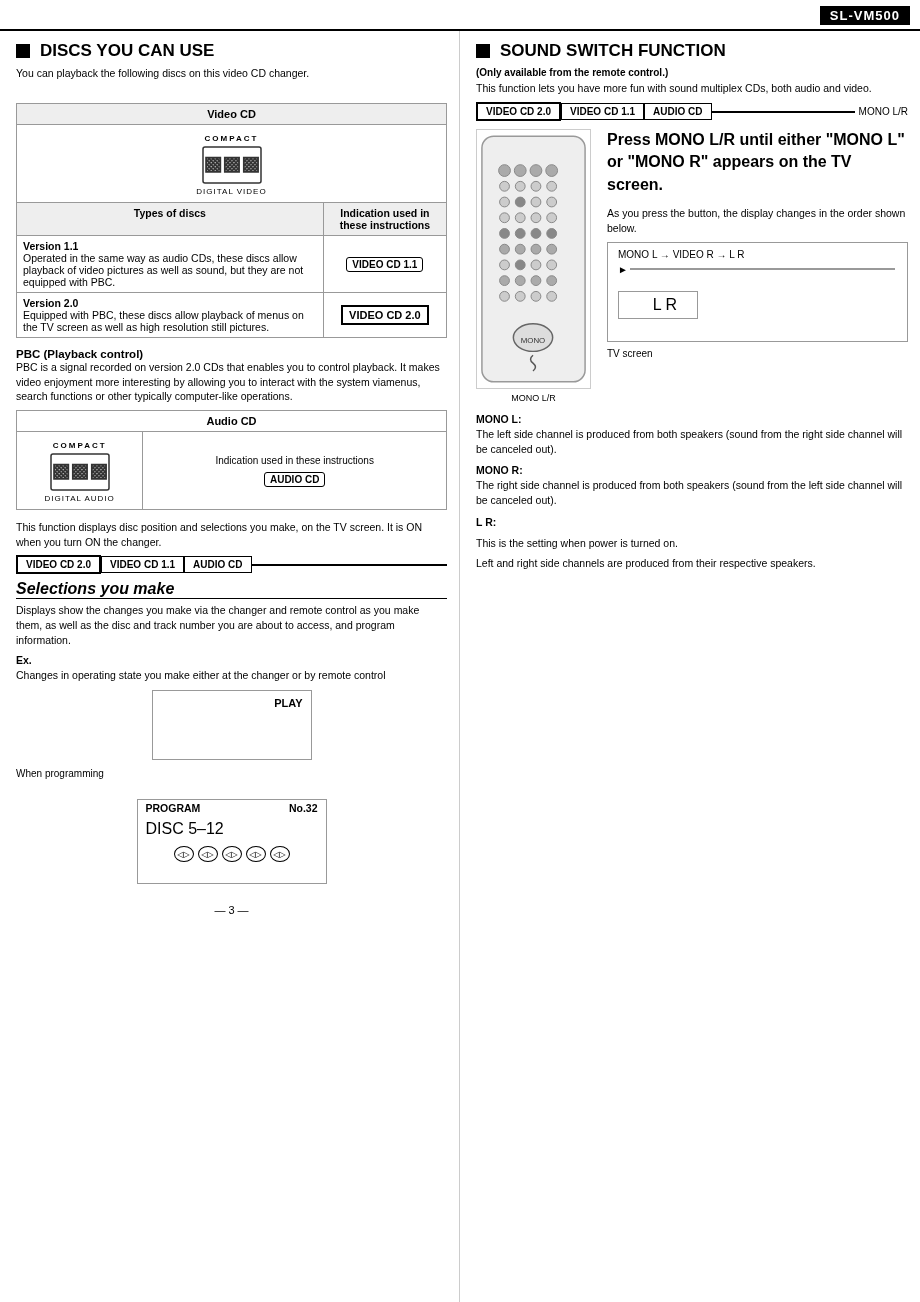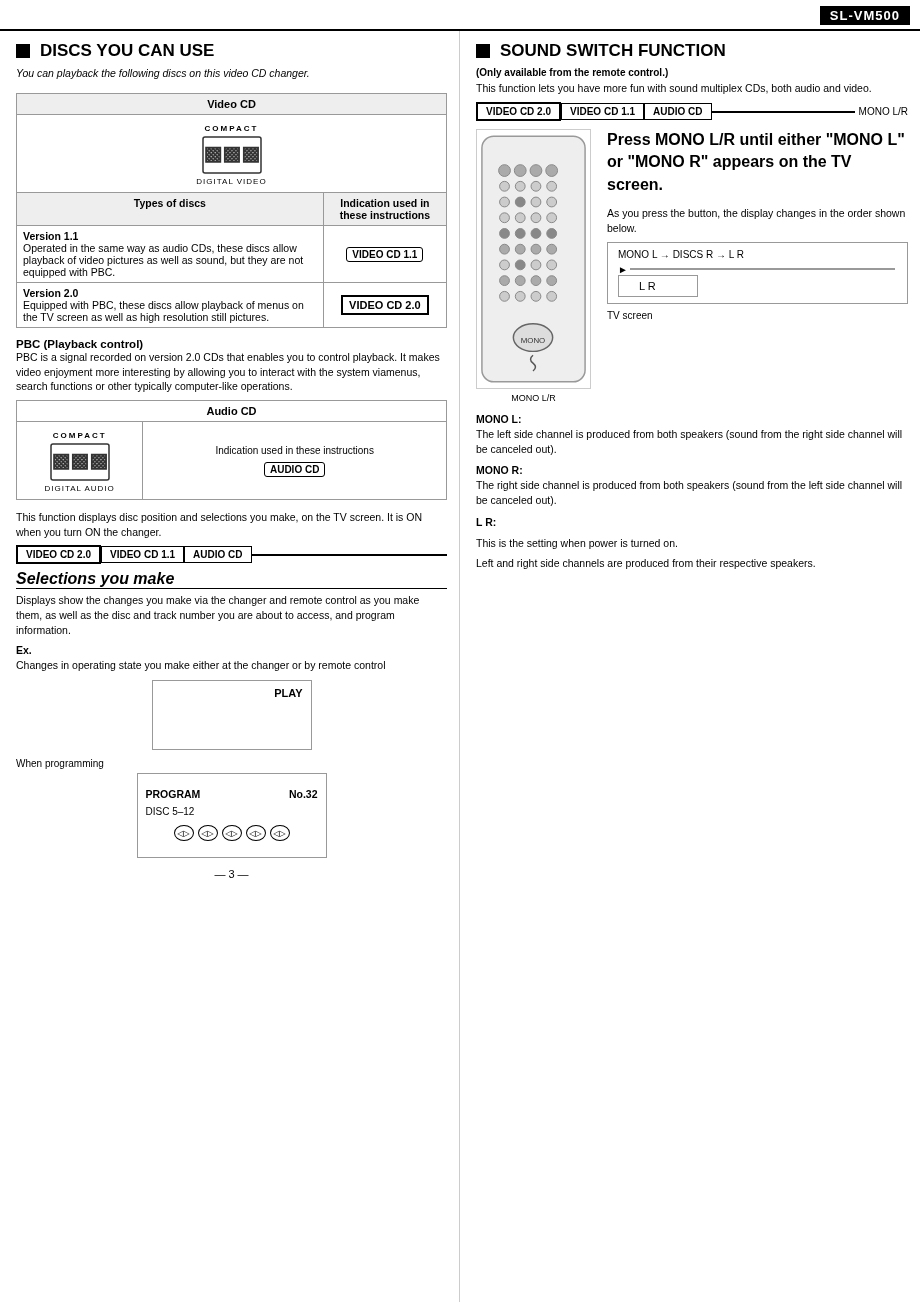--- a/index.html
+++ b/index.html
@@ -64,22 +64,21 @@
     .section-title-block {
       display: inline-block;
       width: 14px;
       height: 14px;
       background: #000;
       flex-shrink: 0;
       margin-right: 4px;
     }
     .section-desc {
       font-size: 10.5px;
-      margin-bottom: 14px;
-      font-style: italic;
+      margin-bottom: 24px;
     }
     
     .disc-table {
       width: 100%;
       border-collapse: collapse;
       margin-bottom: 10px;
       font-size: 10.5px;
       padding-left: 36px;
     }
     .disc-table th, .disc-table td {
@@ -199,22 +198,22 @@
       align-items: flex-start;
       justify-content: flex-end;
       padding: 6px 8px 0 0;
       font-weight: bold;
       font-size: 11px;
     }
     .display-box-program {
       border: 1px solid #999;
       width: 190px;
       height: 85px;
-      margin: 4px auto;
-      padding: 14px 8px;
+      margin: 20px auto;
+      padding: 2px 8px;
       font-size: 10.5px;
     }
     .prog-top {
       display: flex;
       justify-content: space-between;
       font-weight: bold;
       font-size: 10.5px;
       margin-bottom: 6px;
     }
     .prog-icons {
@@ -273,23 +272,23 @@
     }
     .sequence-box {
       border: 1px solid #999;
       padding: 6px 10px;
       margin: 6px 0;
       font-size: 10.5px;
     }
     .lr-box {
       border: 1px solid #999;
       padding: 4px 20px;
-      text-align: left;
-      font-size: 11px;
-      margin: 0 0;
+      text-align: right;
+      font-size: 16px;
+      margin: 16px 0;
       width: 80px;
     }
     .tv-screen-label {
       text-align: left;
       font-size: 10px;
       margin-top: 4px;
     }
     .mono-section {
       margin-top: 10px;
     }
@@ -416,21 +415,21 @@
           <span>PLAY</span>
         </div>
 
         <div class="when-programming">When programming</div>
 
         <div class="display-box-program">
           <div class="prog-top">
             <span>PROGRAM</span>
             <span>No.32</span>
           </div>
-          <div style="font-size:10px;">DISC 5–12</div>
+          <div style="font-size:16px;">DISC 5–12</div>
           <div class="prog-icons">
             <span class="prog-icon">◁▷</span>
             <span class="prog-icon">◁▷</span>
             <span class="prog-icon">◁▷</span>
             <span class="prog-icon">◁▷</span>
             <span class="prog-icon">◁▷</span>
           </div>
         </div>
 
         <div class="page-number">— 3 —</div>
@@ -503,21 +502,21 @@
             <path d="M 57 228 Q 52 232 57 236 Q 62 240 57 244" fill="none" stroke="#555" stroke-width="1.5"></path>
           </svg>
           <div style="font-size:9px;text-align:center;margin-top:2px;">MONO L/R</div>
         </div>
 
         <div style="flex:1;">
           <div class="press-instruction">Press MONO L/R until either "MONO L" or "MONO R" appears on the TV screen.</div>
           <div class="body-text" style="margin-top:10px;">As you press the button, the display changes in the order shown below.</div>
 
           <div class="sequence-box">
-            <div style="font-size:10px;margin-bottom:4px;">MONO L → DISCS R → L R</div>
+            <div style="font-size:10px;margin-bottom:4px;">MONO L → VIDEO R → L R</div>
             <div style="display:flex;align-items:center;gap:0;">
               <span style="font-size:10px;">►</span>
               <div style="border:1px solid #999;flex:1;height:2px;margin:0 2px;"></div>
             </div>
             <div class="lr-box">L  R</div>
           </div>
           <div class="tv-screen-label">TV screen</div>
         </div>
       </div>
 

